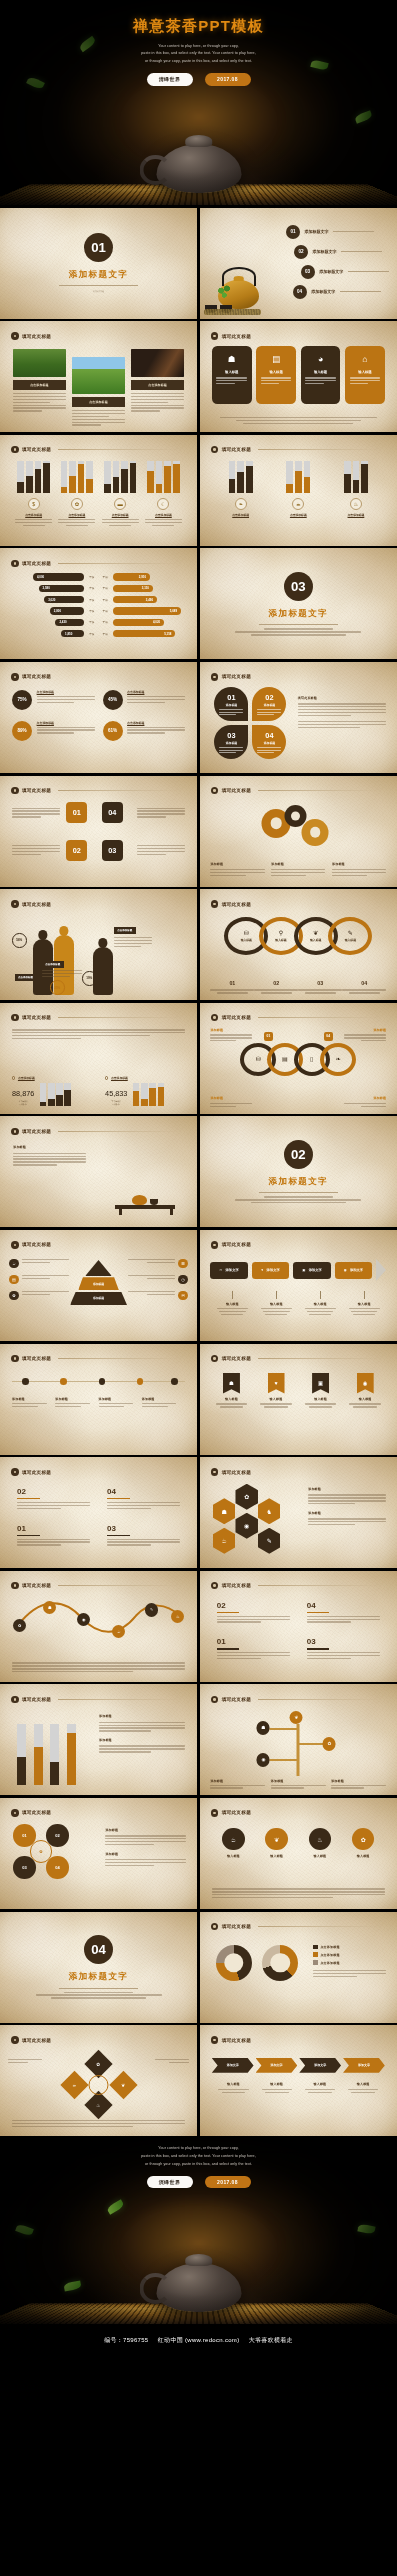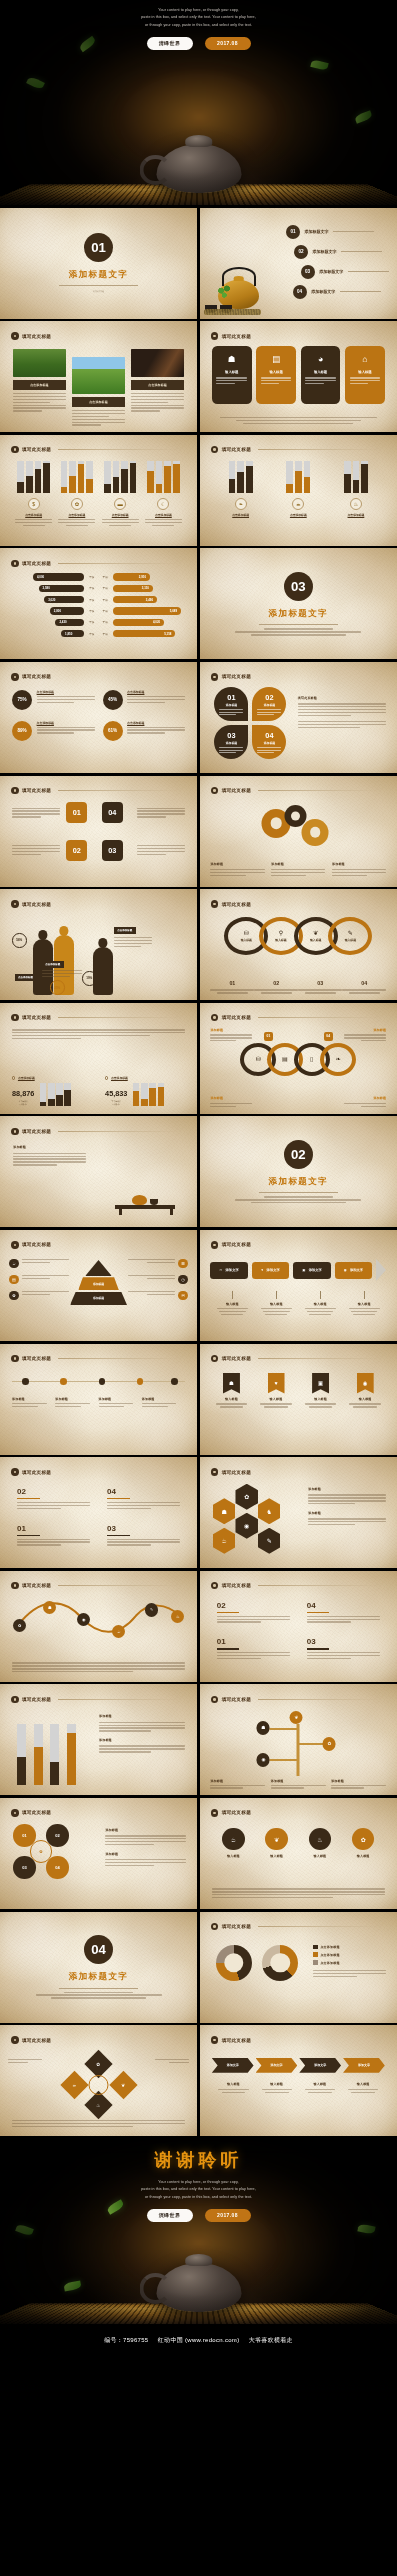--- a/index.html
+++ b/index.html
@@ -303,21 +303,21 @@
   .ringnums .rn{ flex:1; text-align:center; }
   .ringnums .rn b{ font-size:5.3px; color:#4a3218; font-weight:bold; }
 
   
   .stats2{ position:absolute; left:12px; right:12px; bottom:8px; display:flex; gap:13.2px; }
   .stat{ flex:1; }
   .stat .sh{ display:flex; align-items:center; gap:2.6px; }
   .stat .sh .d{ width:3.3px; height:3.3px; border-radius:50%; border:0.7px solid #8a6a3c; }
   .stat .sh span{ font-size:2.8px; font-weight:bold; color:#4a3218; text-decoration:underline; }
   .stat .row{ display:flex; align-items:flex-end; gap:5.3px; margin-top:3.3px; }
-  .stat .big{ font-size:7.3px; font-weight:bold; color:#2f2213;text-align:center; }
+  .stat .big{ font-size:7.3px; font-weight:normal; color:#2f2213;text-align:center; }
   .stat .cap2{ font-size:2px; color:#6b5335; text-align:center; margin-top:1.3px; }
   .stat .mini-bars{ display:flex; align-items:flex-end; gap:1.7px; height:22.5px; }
 
   
   .pyr{ position:absolute; left:50%; top:30px; transform:translateX(-50%); width:57px; }
   .ptier{ margin:0 auto 1.3px; color:#fff; font-size:2.8px; font-weight:bold;
           display:flex; align-items:center; justify-content:center; }
   .sideitem{ display:flex; align-items:flex-start; gap:3.3px; margin-bottom:6.6px; }
   .sicon{ width:9.3px; height:9.3px; border-radius:50%; display:flex; align-items:center; justify-content:center;
           font-size:4px; color:#fff; flex:0 0 auto; }
@@ -408,20 +408,21 @@
     <div class="hands"></div>
     <div class="table"></div>
     <div class="leaf" style="left:26.5px;top:79px;transform:rotate(25deg)"></div>
     <div class="leaf" style="left:79px;top:40px;transform:rotate(-35deg)"></div>
     <div class="leaf" style="left:311px;top:61px;transform:rotate(15deg)"></div>
     <div class="leaf" style="left:355px;top:113px;transform:rotate(-20deg)"></div>
     <div class="pot"></div>
     <div class="vig"></div>
   </div>
   <div class="dark-inner">
+    <div class="cover-title">禅意茶香PPT模板</div>
     <div class="dark-sub" style="white-space:pre-line">Your content to play here, or through your copy,
 paste in this box, and select only the text. Your content to play here,
 or through your copy, paste in this box, and select only the text.</div>
     <div class="dark-btns">
       <div class="btn btn-light">清绎世界</div>
       <div class="btn btn-orange">2017.08</div>
     </div>
   </div>
 </div>
 
@@ -2012,21 +2013,20 @@
     <div class="hands"></div>
     <div class="table"></div>
     <div class="leaf" style="left:16px;top:87px;transform:rotate(20deg)"></div>
     <div class="leaf" style="left:107px;top:64px;transform:rotate(-30deg)"></div>
     <div class="leaf" style="left:358px;top:86px;transform:rotate(12deg)"></div>
     <div class="leaf" style="left:64px;top:143px;transform:rotate(-10deg)"></div>
     <div class="pot"></div>
     <div class="vig"></div>
   </div>
   <div class="dark-inner">
-    <div class="closing-title">谢谢聆听</div>
     <div class="dark-sub" style="white-space:pre-line">Your content to play here, or through your copy,
 paste in this box, and select only the text. Your content to play here,
 or through your copy, paste in this box, and select only the text.</div>
     <div class="dark-btns">
       <div class="btn btn-light">演绎世界</div>
       <div class="btn btn-orange">2017.08</div>
     </div>
   </div>
 </div>
 

